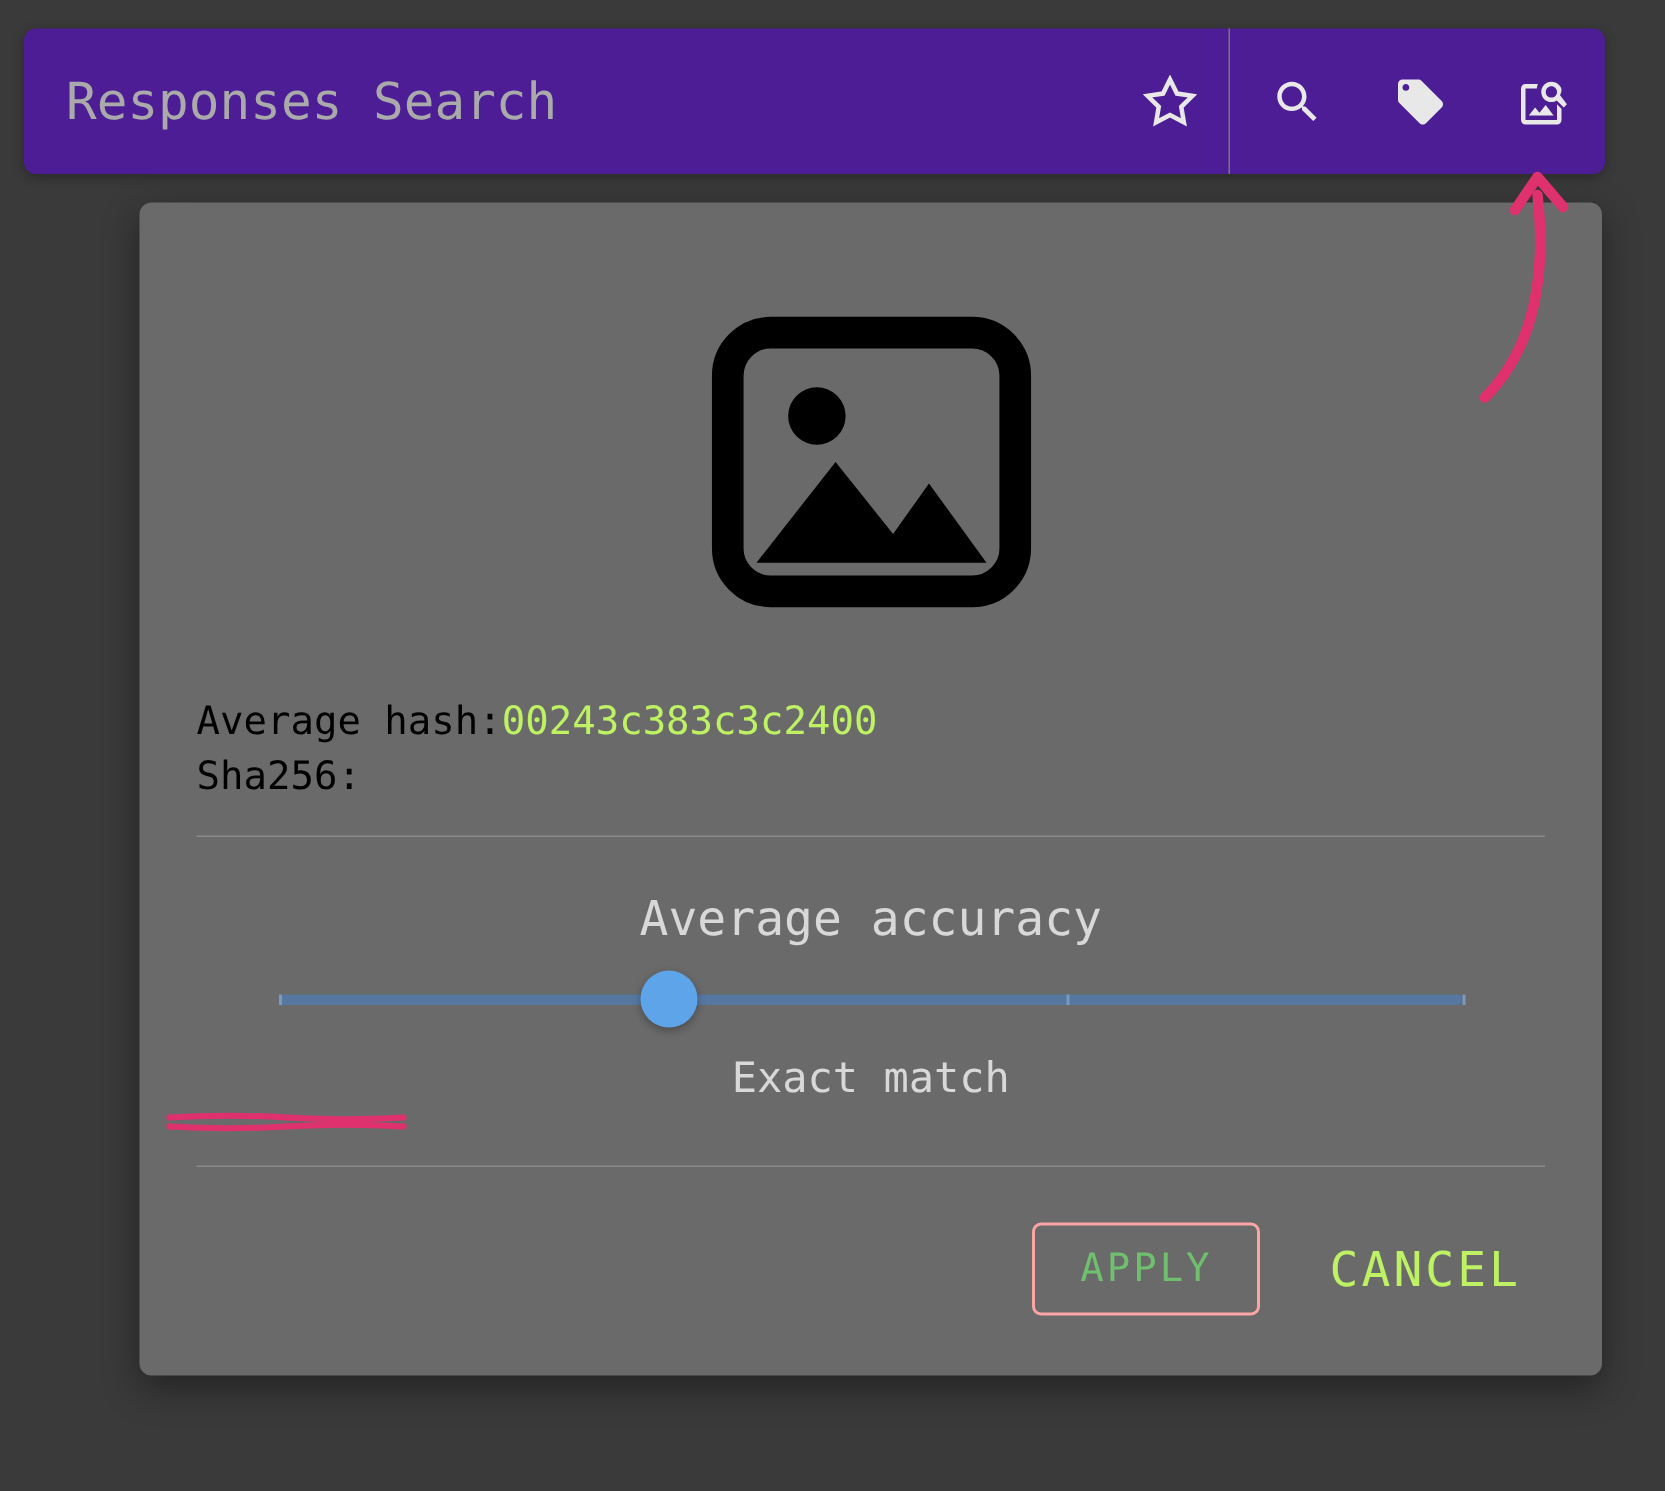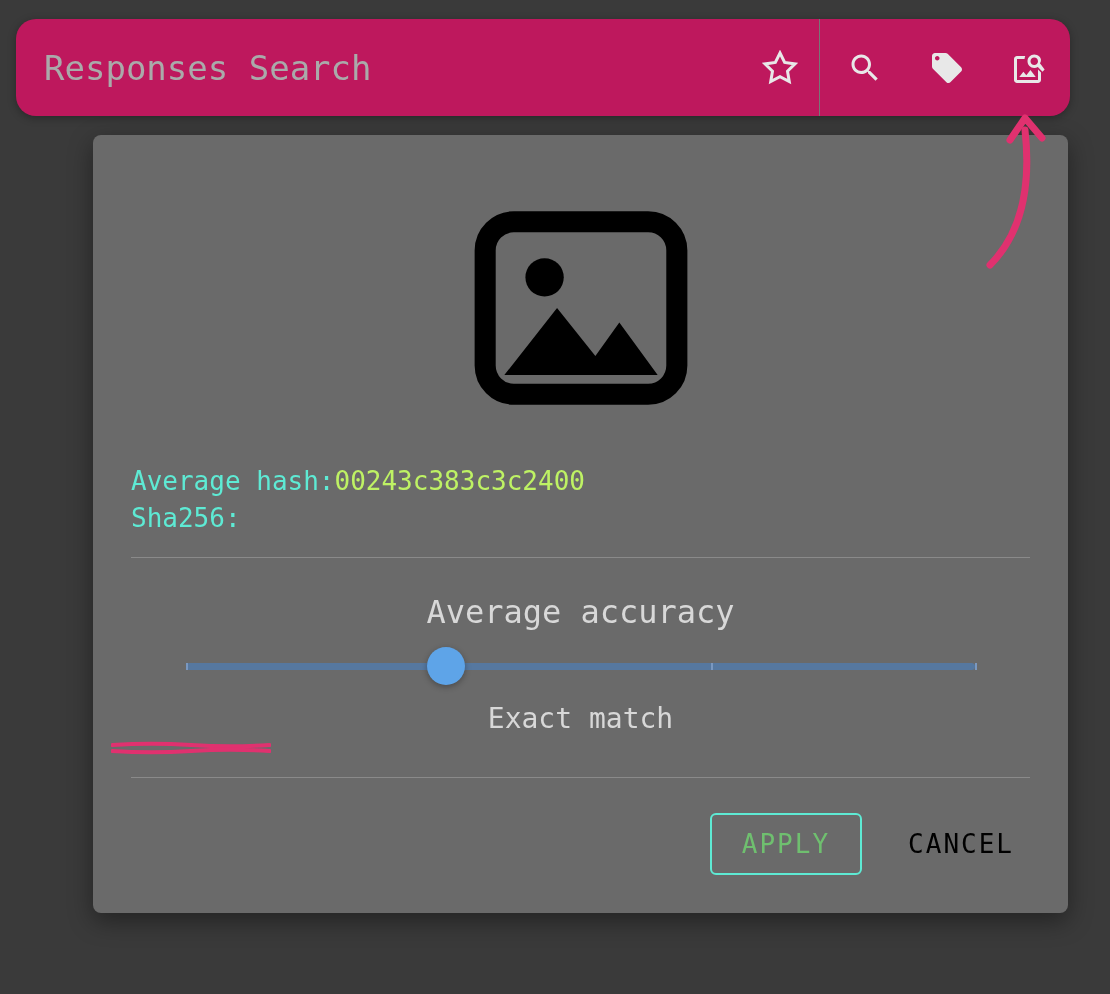--- a/index.html
+++ b/index.html
@@ -14,22 +14,22 @@
       height: 994px;
       overflow: hidden;
       position: relative;
     }
     .search-bar {
       position: absolute;
       top: 19px;
       left: 16px;
       right: 40px;
       height: 97px;
-      background: #be185d;
-      border-radius: 20px;
+      background: #4c1d95;
+      border-radius: 8px;
       display: flex;
       align-items: center;
       box-shadow: 0 2px 8px rgba(0,0,0,0.3);
     }
     .search-input {
       flex: 1;
       background: transparent;
       border: none;
       outline: none;
       font-family: inherit;
@@ -85,21 +85,21 @@
       height: 230px;
     }
     .hash-section {
       font-size: 26px;
       line-height: 1.42;
       color: #d8d8d8;
       margin-bottom: 20px;
       word-break: break-all;
     }
     .hash-label {
-      color: #5eead4;
+      color: #000000;
     }
     .hash-value {
       color: #bef264;
     }
     .hash-row {
       display: flex;
       flex-direction: column;
     }
     .hash-row .hash-label {
       flex-shrink: 0;
@@ -170,37 +170,37 @@
       border-top: 1px solid #8a8a8a;
       margin: 30px 0 35px 0;
     }
     .button-row {
       display: flex;
       justify-content: flex-end;
       gap: 30px;
       align-items: center;
     }
     .apply-btn {
-      border: 2px solid #5eead4;
+      border: 2px solid #fca5a5;
       background: transparent;
       color: #6fbf6f;
       font-family: inherit;
       font-size: 26px;
       font-weight: 500;
       letter-spacing: 2px;
       padding: 14px 30px;
       border-radius: 6px;
       cursor: pointer;
     }
     .cancel-btn {
       background: transparent;
       border: none;
-      color: #000000;
+      color: #bef264;
       font-family: inherit;
-      font-size: 26px;
+      font-size: 32px;
       font-weight: 500;
       letter-spacing: 2px;
       padding: 14px 16px;
       cursor: pointer;
     }
     .arrow-annotation {
       position: absolute;
       top: 110px;
       right: 50px;
       pointer-events: none;

